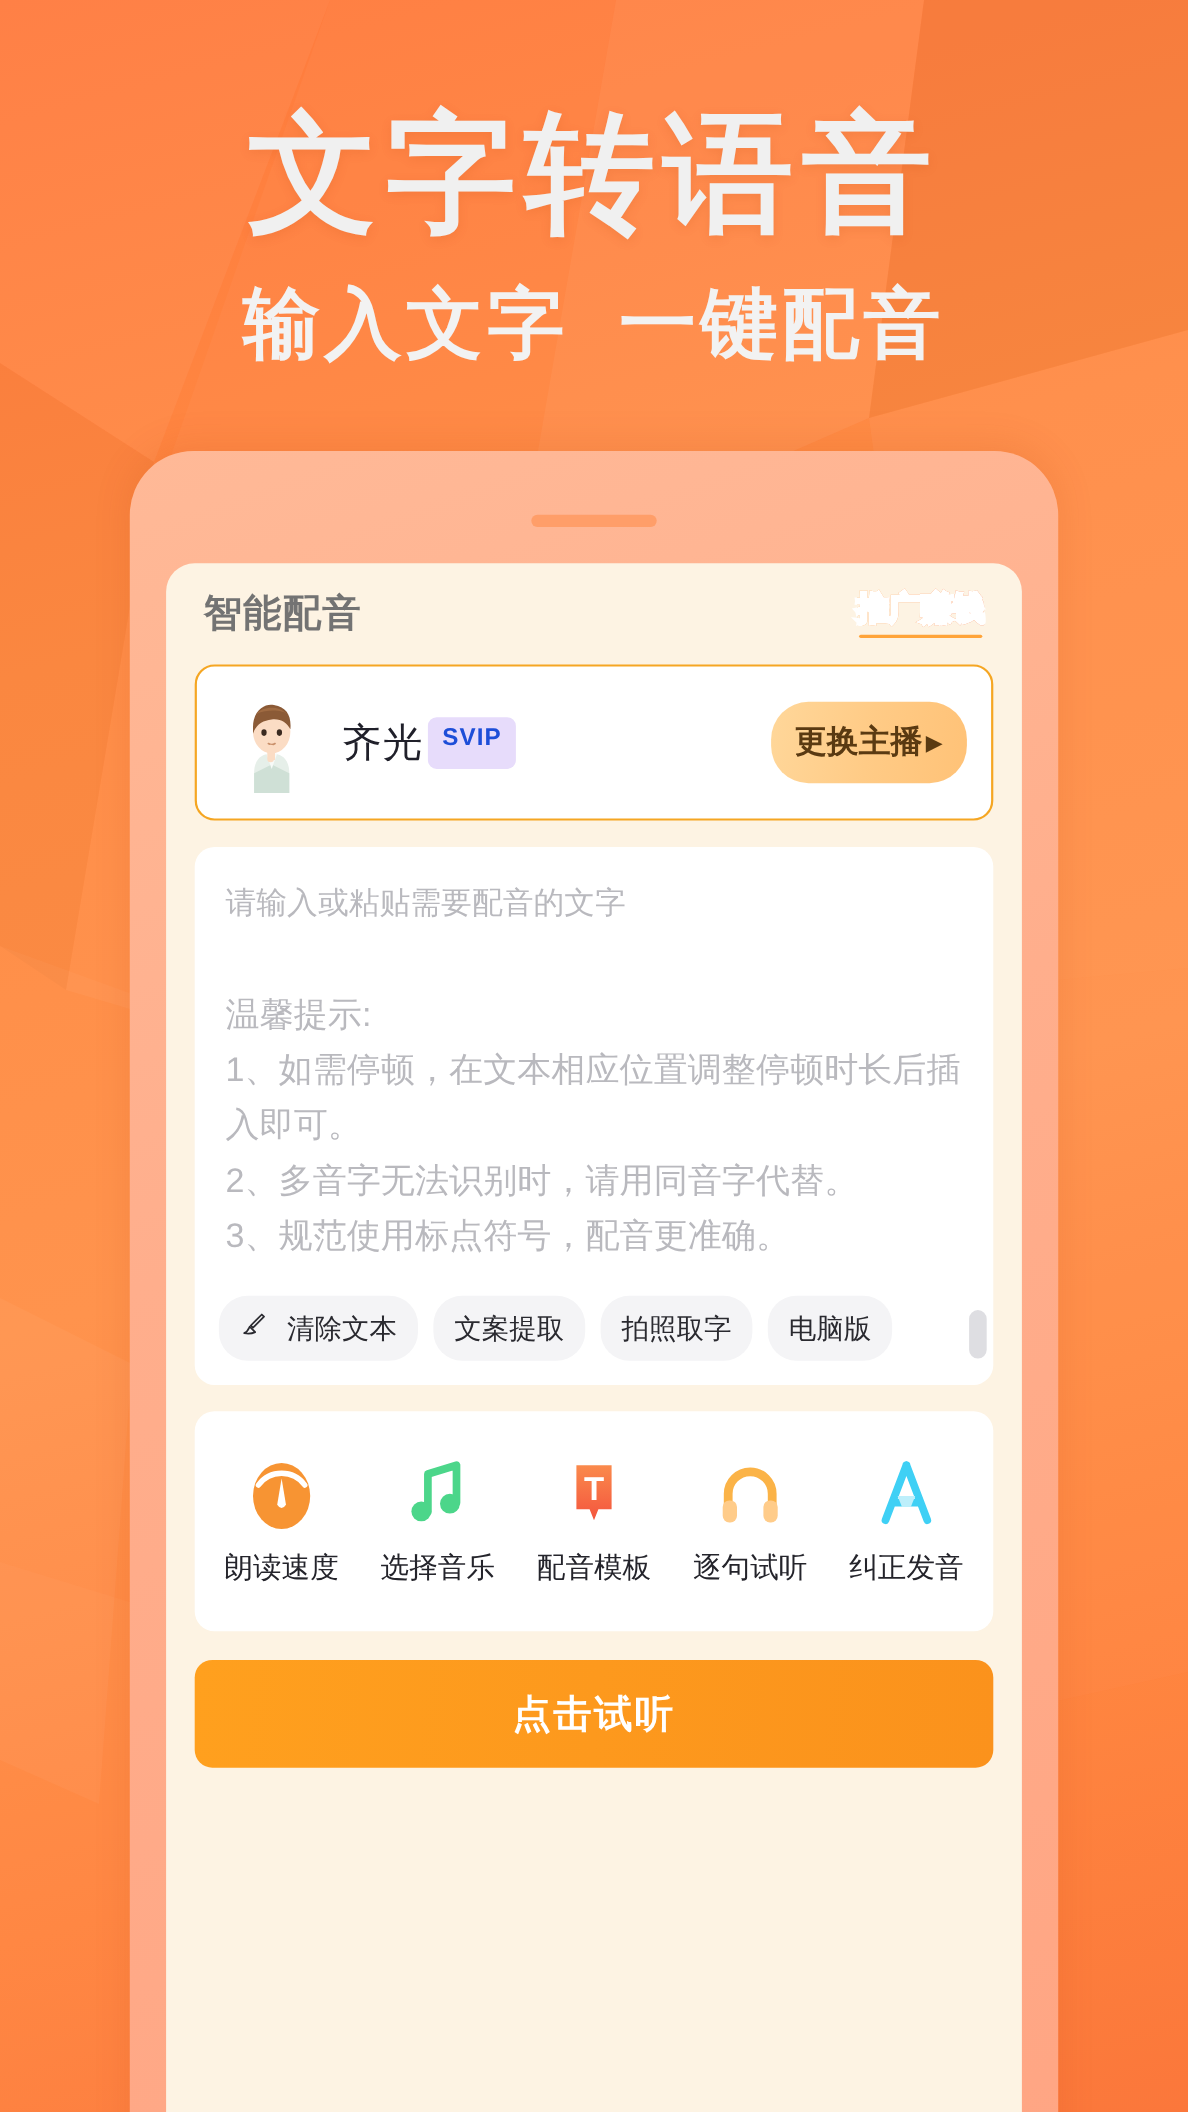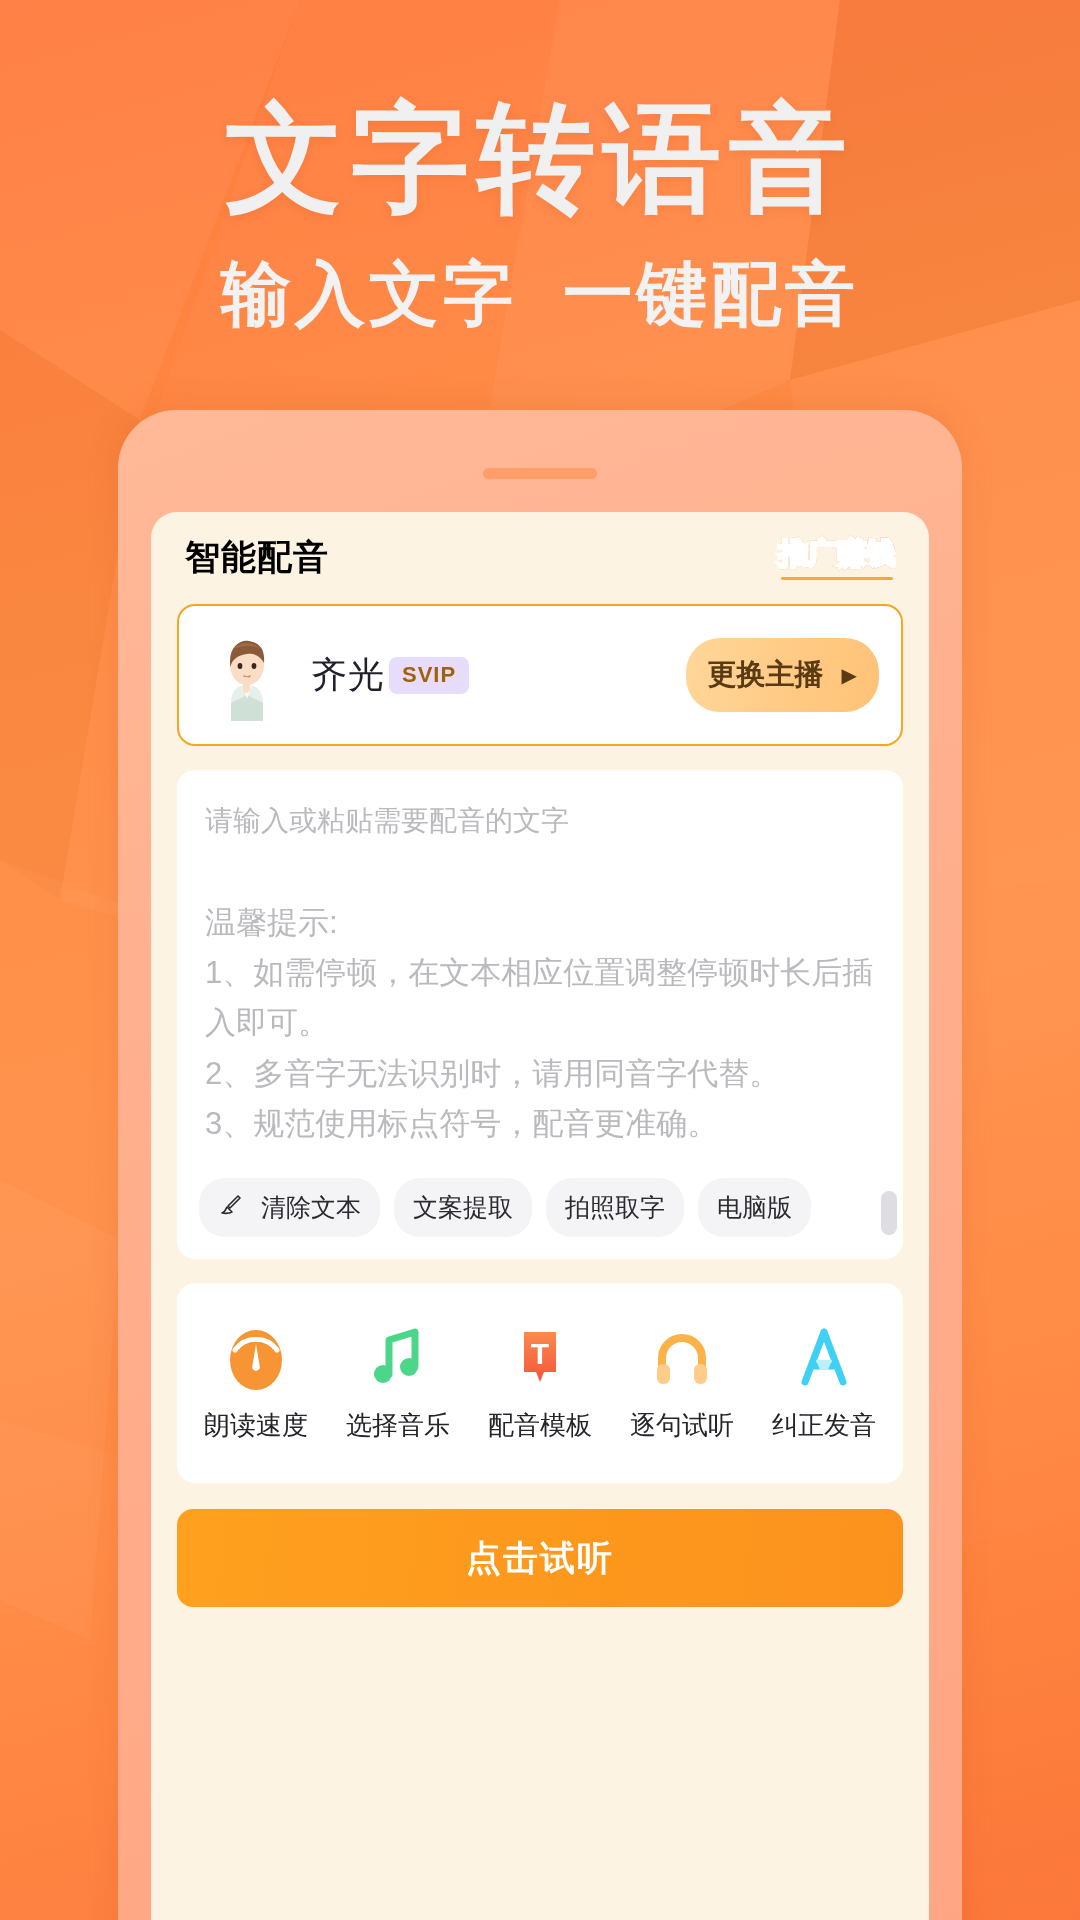--- a/index.html
+++ b/index.html
@@ -66,21 +66,21 @@
     background: #FDF3E3;
     border-radius: 26px 26px 0 0;
     padding: 0 26px;
   }
   .app-head {
     height: 90px;
     display: flex; align-items: center; justify-content: space-between;
     padding: 0 8px;
   }
   .app-title {
-    font-size: 35px; font-weight: bold; color: #000000;
+    font-size: 35px; font-weight: bold; color: #737373;
     letter-spacing: 1px;
   }
   .promo {
     position: relative;
     font-size: 29px; font-weight: bold;
     letter-spacing: 0px;
     background: linear-gradient(95deg, #FF9A2E 0%, #FF7A2B 55%, #F4642A 100%);
     -webkit-background-clip: text;
     background-clip: text;
     color: transparent;
@@ -106,33 +106,33 @@
   .avatar {
     width: 92px; height: 92px;
     flex: 0 0 92px;
     position: relative;
     overflow: hidden;
   }
   .voice-info { flex: 1; margin-left: 18px; }
   .voice-row1 { display: flex; align-items: center; gap: 4px; }
   .voice-name { font-size: 36px; color: #20202a; letter-spacing: 1px; }
   .svip {
-    background: #E7DCFB; color: #a16207;
+    background: #E7DCFB; color: #1d4ed8;
     font-size: 22px; font-weight: bold;
-    padding: 5px 13px 6px; border-radius: 8px;
+    padding: 5px 13px 16px; border-radius: 8px;
     letter-spacing: 1px;
   }
   .voice-desc { margin-top: 12px; font-size: 25px; color: #4a4a52; }
   .change-btn {
     background: linear-gradient(100deg,#FFD79A 0%, #FFCB86 50%, #FFC277 100%);
     color: #5a3a12;
     font-size: 29px; font-weight: bold;
     padding: 17px 22px; border-radius: 34px;
     white-space: nowrap;
-    display:flex; align-items:center; gap:18px;
+    display:flex; align-items:center; gap:3px;
   }
   .change-btn .caret { font-size: 20px; }
 
   
   .editor {
     margin-top: 24px;
     height: 489px;
     background: #fff;
     border-radius: 18px;
     padding: 30px 28px 0;

